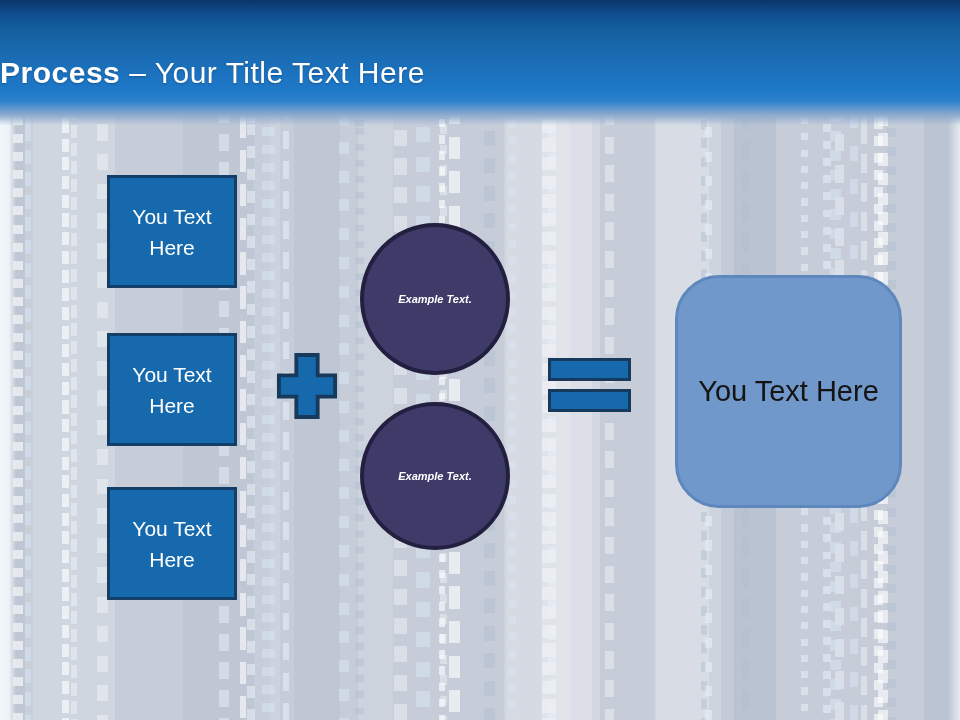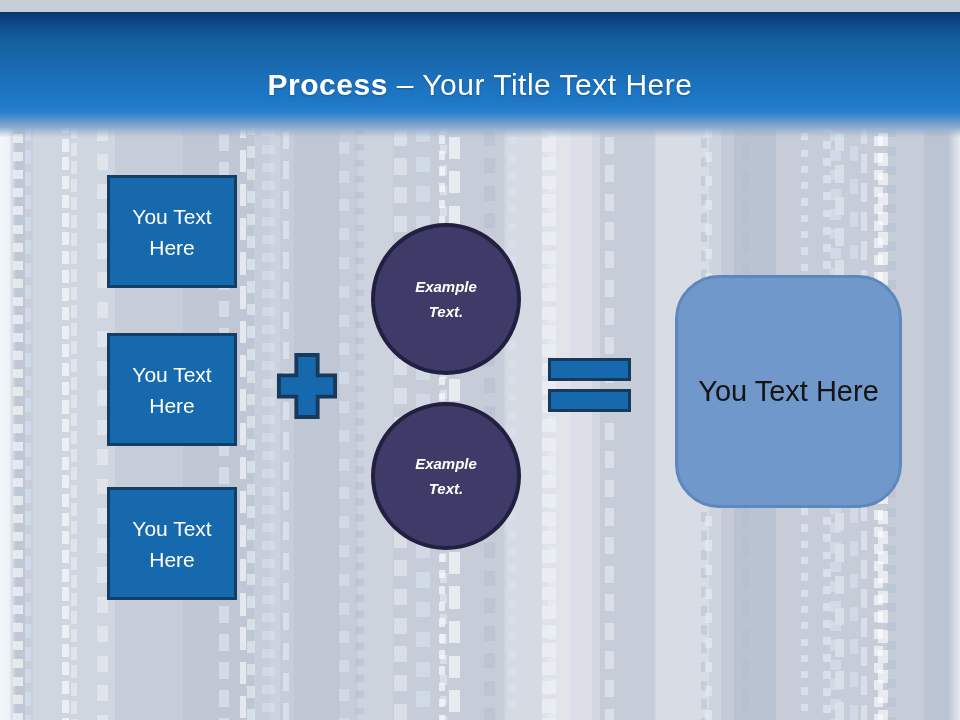--- a/index.html
+++ b/index.html
@@ -16,25 +16,25 @@
     position:absolute;left:0;top:102px;bottom:0;width:16px;z-index:2;
     background:linear-gradient(90deg,#f3f7fb 0%,#eef3f8 55%,rgba(238,243,248,0) 100%);
   }
   .edge-strip-right{
     position:absolute;right:0;top:102px;bottom:0;width:12px;z-index:2;
     background:linear-gradient(270deg,rgba(240,245,250,.8) 0%,rgba(240,245,250,0) 100%);
   }
 
   
   .header{
-    position:absolute;left:0;top:12px;width:960px;height:128px;z-index:3;
+    position:absolute;left:0;top:0;width:960px;height:128px;z-index:3;
     background:linear-gradient(180deg,
       #0a3469 0%, #0f4c8e 10%, #15609f 24%, #1a6cb4 45%,
       #1e78c8 70%, #2c80cc 79%, #8fabcd 90%, rgba(198,205,217,0) 98%);
-    display:flex;justify-content:center;align-items:flex-start;
+    display:flex;justify-content:flex-start;align-items:flex-start;
     padding-top:56px;box-sizing:border-box;
   }
   .title{color:#fff;font-size:30px;letter-spacing:.5px;white-space:nowrap;
     text-shadow:0 1px 2px rgba(0,0,0,.25);}
   .title .emph{font-weight:bold;}
   .title .rest{font-weight:normal;margin-left:9px;}
 
   
   .shapes{position:absolute;inset:0;z-index:4;}
 
@@ -42,24 +42,24 @@
     position:absolute;left:107px;width:130px;height:113px;box-sizing:border-box;
     background:#1769ad;border:3px solid #123e68;
     display:flex;align-items:center;justify-content:center;text-align:center;
     color:#ffffff;font-size:21px;line-height:31px;padding:0 6px;
   }
   .pos1{top:175px;} .pos2{top:333px;} .pos3{top:487px;}
 
   .plus-icon{position:absolute;left:276px;top:352px;}
 
   .circle{
-    position:absolute;left:371px;width:150px;height:152px;border-radius:50%;
+    position:absolute;left:360px;width:150px;height:152px;border-radius:50%;
     box-sizing:border-box;background:#3e3b68;border:4px solid #221f40;
     display:flex;align-items:center;justify-content:center;text-align:center;
-    color:#ffffff;font-size:15px;font-weight:bold;font-style:italic;line-height:25px;
+    color:#ffffff;font-size:11px;font-weight:bold;font-style:italic;line-height:25px;
   }
   .circ1{top:223px;} .circ2{top:402px;height:148px;}
   .circle .lbl{max-width:90px;}
 
   .equals-icon{position:absolute;left:548px;top:358px;}
   .eq-bar{
     width:83px;height:23px;box-sizing:border-box;
     background:#1769ad;border:3px solid #16395c;margin-bottom:8px;
   }
 

